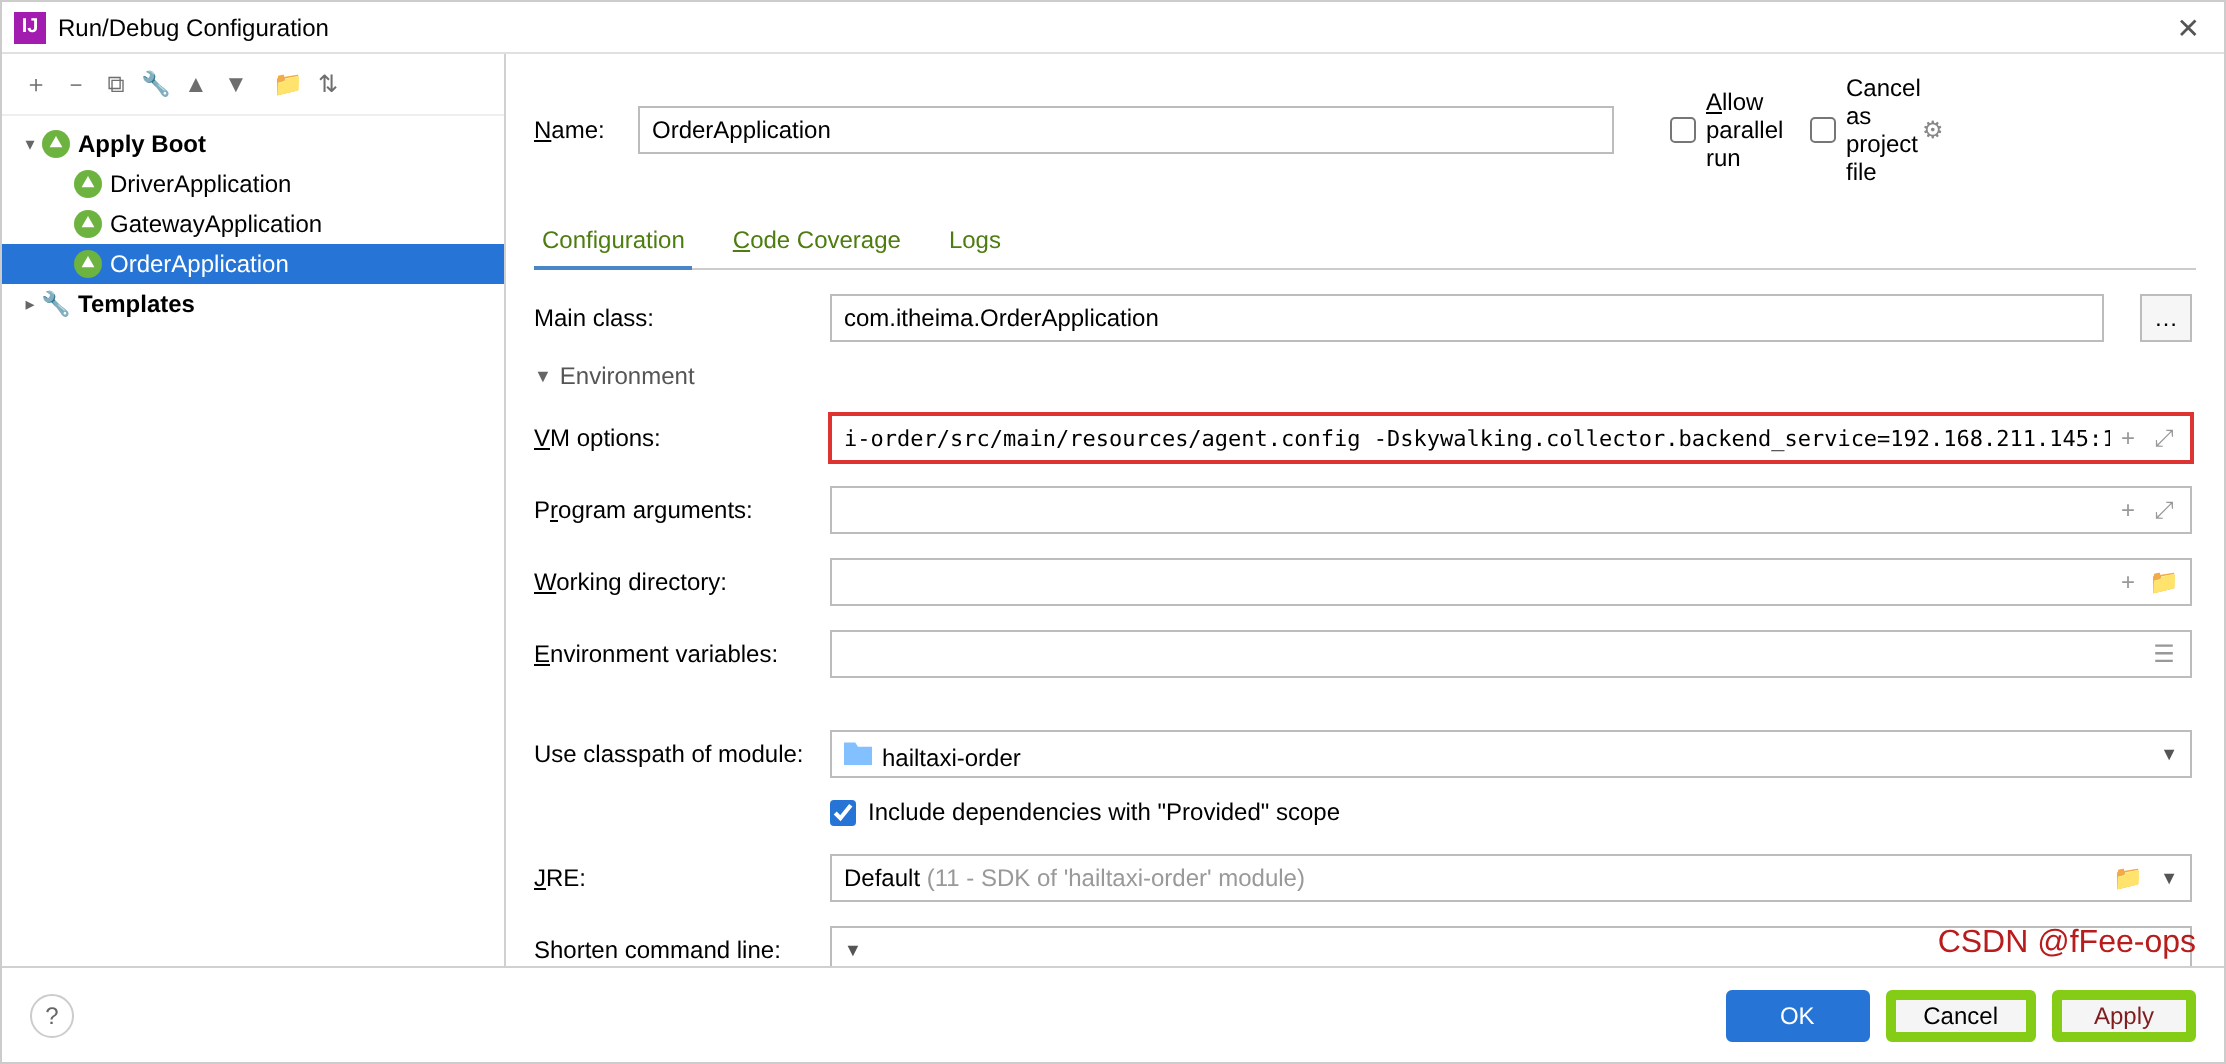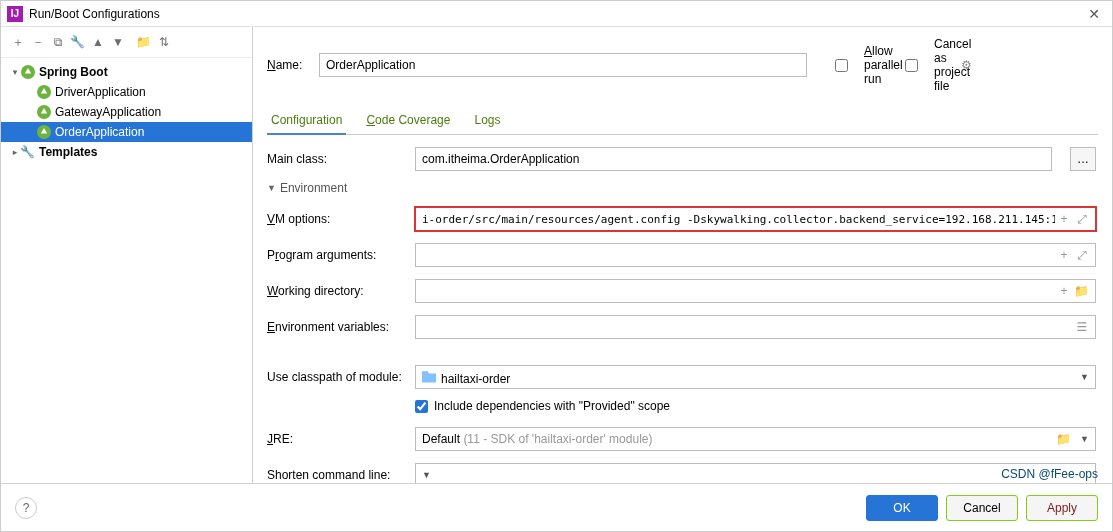--- a/index.html
+++ b/index.html
@@ -18,21 +18,21 @@
 .tree-chevron { width: 12px; display: inline-flex; justify-content: center; color: #666; font-size: 9px;}
 .boot-icon { width: 14px; height: 14px; border-radius: 50%; background: #6db33f; display: inline-flex; align-items: center; justify-content: center; margin-right: 4px; }
 .boot-icon svg { width: 8px; height: 8px; }
 .tmpl-icon { width:14px; height:14px; color:#555; display:inline-flex; align-items:center; justify-content:center; margin-right:4px;}
 .bold { font-weight: 600; }
 
 .right-panel { flex: 1; padding: 10px 14px 0 14px; display: flex; flex-direction: column; overflow:hidden; }
 .name-row { display: flex; align-items: center; gap: 10px; margin-bottom: 14px; }
 .name-row label { width: 42px; }
 .name-row input[type=text] { flex: 0 0 488px; height: 24px; border: 1px solid #bcbcbc; padding: 0 6px; }
-.chk-lbl { display: inline-flex; align-items: center; gap: 16px; margin-left: 18px; }
+.chk-lbl { display: inline-flex; gap: 5px; margin-left: 18px; }
 .gear-icon-sm { color:#888; margin-left:4px; }
 
 .tabs { display: flex; gap: 4px; border-bottom: 1px solid #ccc; }
 .tab { padding: 6px 4px; cursor: pointer; color: #4d7c0f; margin-right:12px; }
 .tab.active { border-bottom: 2px solid #4a86c7; margin-bottom: -1px; }
 
 .form-area { flex:1; overflow-y:auto; padding:10px 2px 0 0; }
 .form-row { display: flex; align-items: center; min-height: 28px; margin-bottom: 8px; }
 .form-row .lbl { width: 148px; padding-right: 8px; }
 .form-row .fld { flex: 1; display: flex; align-items: center; gap: 18px; }
@@ -47,32 +47,32 @@
 .combo { flex:1; height:24px; border:1px solid #bcbcbc; display:flex; align-items:center; padding:0 6px; justify-content:space-between; background:#fff;}
 .combo .car { font-size:9px; color:#555;}
 .folder-icon-sm { width:14px; height:14px; background:#82c0ff; display:inline-block; margin-right:5px; clip-path: polygon(0 20%, 40% 20%, 50% 35%, 100% 35%, 100% 100%, 0 100%);}
 .hint { color:#999; }
 .provided-row { padding-left:148px; display:flex; align-items:center; gap:6px; margin-bottom:12px;}
 .provided-row input { accent-color:#2675D6; }
 
 .footer { height: 48px; border-top: 1px solid #d0d0d0; display: flex; align-items: center; padding: 0 14px; }
 .help-btn { width: 22px; height: 22px; border: 1px solid #ccc; border-radius: 50%; display: inline-flex; align-items: center; justify-content: center; color: #666; cursor: pointer; }
 .btns { margin-left: auto; display: flex; gap: 8px; }
-.btn { height: 26px; min-width: 72px; border: 1px solid #84cc16; background: #f5f5f5; border-radius: 3px; cursor: pointer; padding: 0 14px; }
+.btn { height: 26px; min-width: 72px; border: 5px solid #84cc16; background: #f5f5f5; border-radius: 3px; cursor: pointer; padding: 0 14px; }
 .btn.primary { background: #2675D6; border-color: #2675D6; color: #fff; }
 .btn.disabled { color:#7f1d1d; }
 .u { text-decoration: underline; text-underline-offset: 1px; }
-.wm { position:absolute; right:14px; bottom:50px; color:#0c4a6e; font-size:12px; pointer-events:none;}
+.wm { position:absolute; right:14px; bottom:50px; color:#b91c1c; font-size:16px; pointer-events:none;}
 </style>
 </head>
 <body>
 
 <div class="title-bar">
   <span class="title-icon">IJ</span>
-  <span>Run/Boot Configurations</span>
+  <span>Run/Debug Configuration</span>
   <span class="close-btn">✕</span>
 </div>
 
 <div class="body-wrap">
 
   <div class="left-panel">
     <div class="toolbar">
       <span class="tb-btn">＋</span>
       <span class="tb-btn">－</span>
       <span class="tb-btn">⧉</span>
@@ -83,21 +83,21 @@
       <span class="tb-btn">⇅</span>
     </div>
     <div class="tree">
       <div class="tree-row">
         <span class="tree-chevron">▾</span>
         <span class="boot-icon">
             <svg viewBox="0 0 10 10">
               <path d="M5 0 L9 7 L1 7 Z" fill="#fff"></path>
             </svg>
           </span>
-        <span class="bold">Spring Boot</span>
+        <span class="bold">Apply Boot</span>
       </div>
       <div class="tree-row">
           <span class="indent2"></span>
           <span class="boot-icon">
             <svg viewBox="0 0 10 10">
               <path d="M5 0 L9 7 L1 7 Z" fill="#fff"></path>
             </svg>
           </span>
           <span>DriverApplication</span>
         </div>

